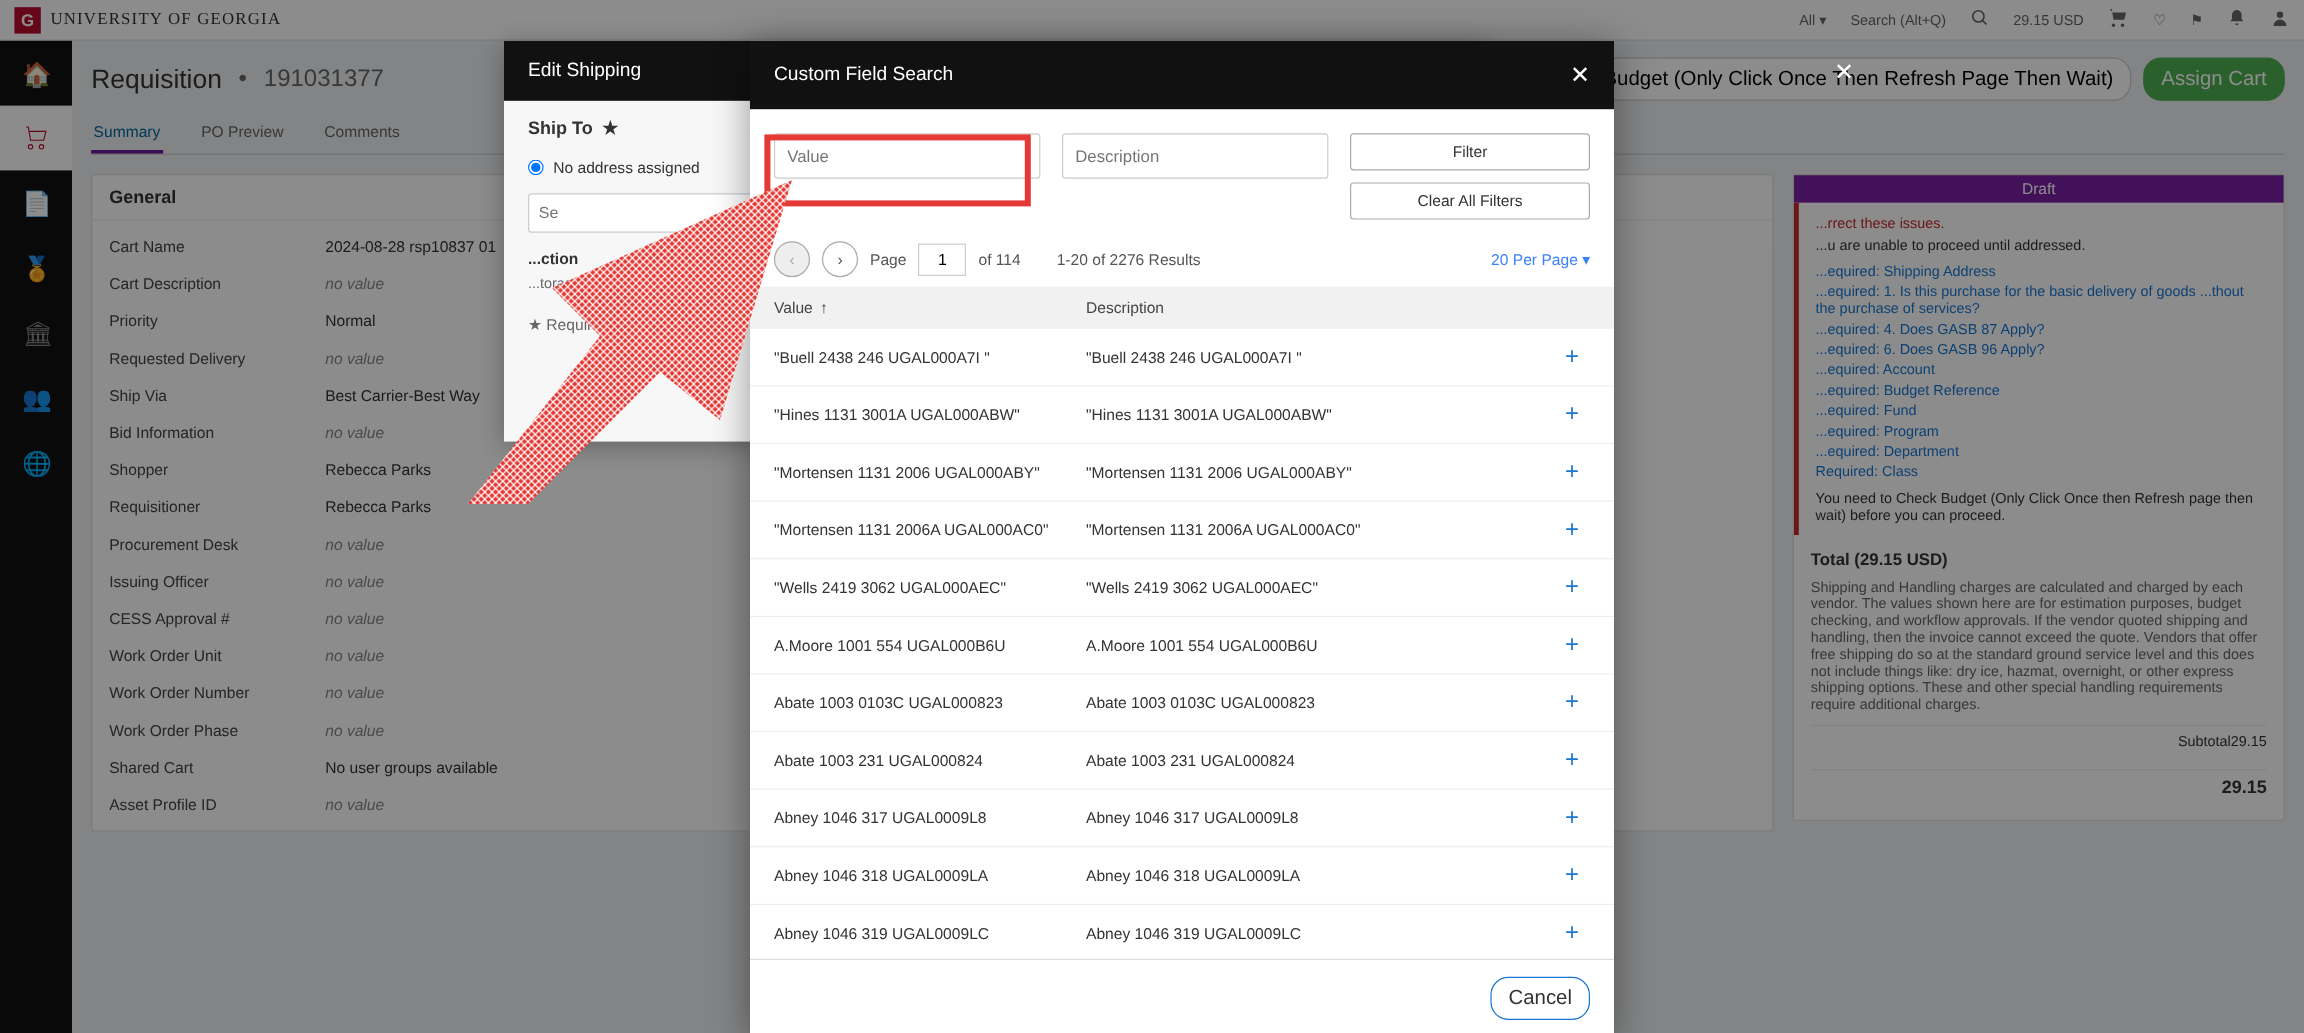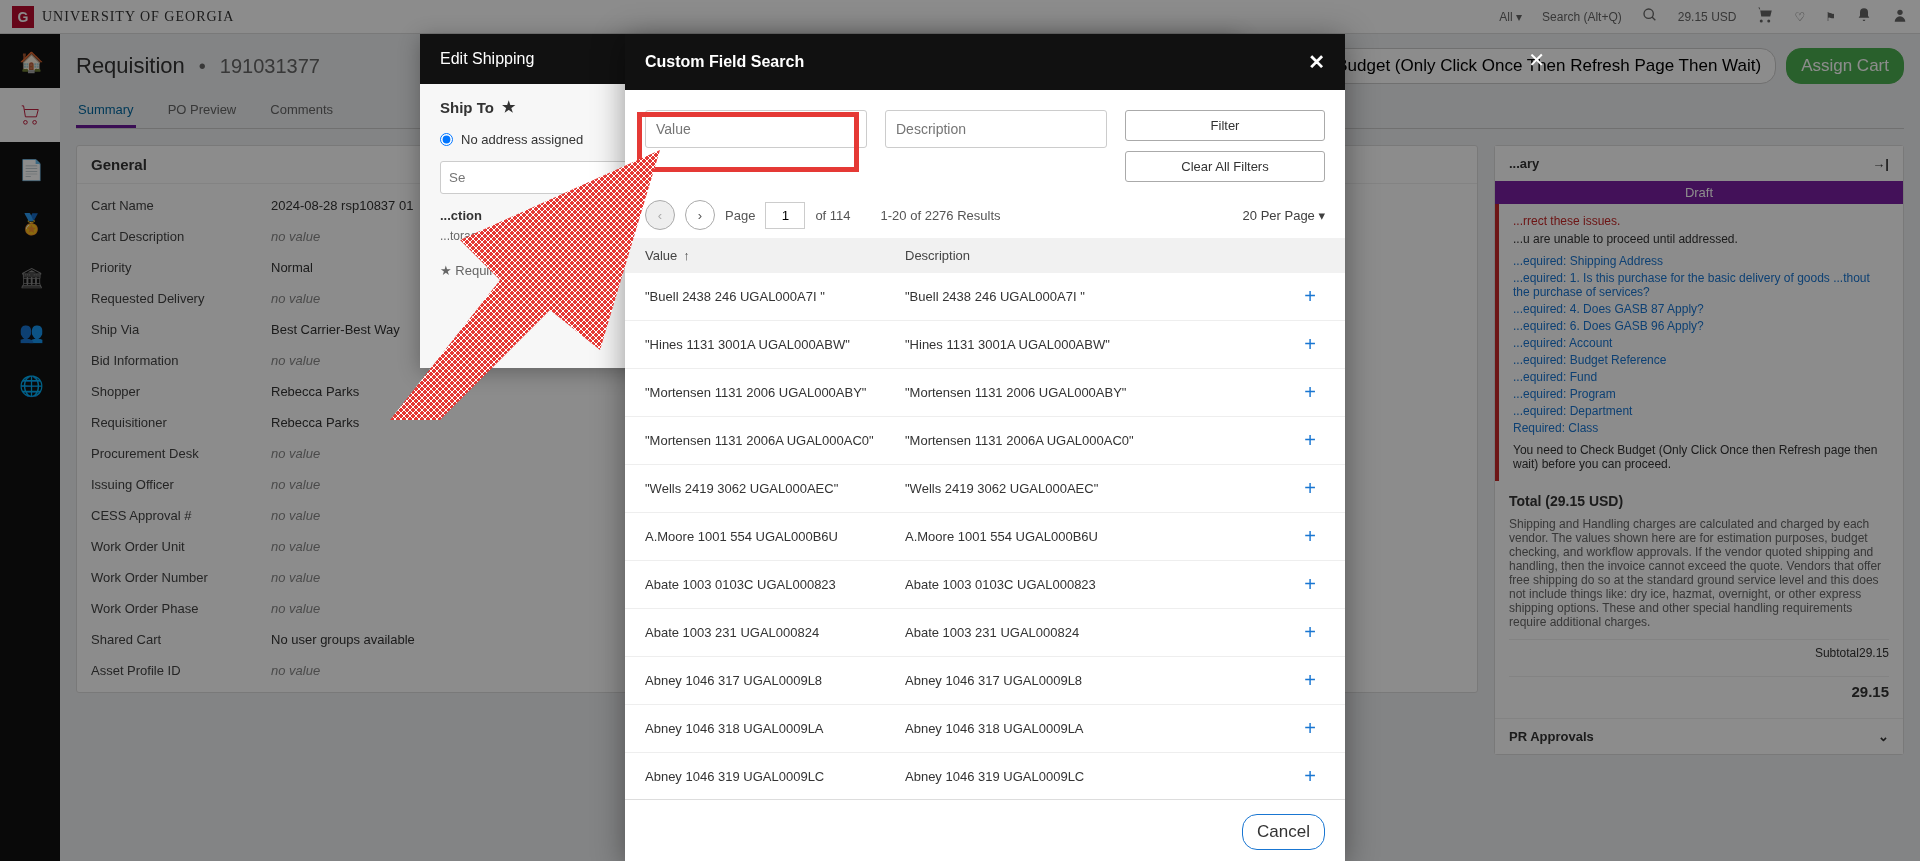--- a/index.html
+++ b/index.html
@@ -67,34 +67,34 @@
 .ship-to-title { font-size: 15px; font-weight: bold; margin-bottom: 10px; display: flex; align-items: center; gap: 8px; }
 .radio-row { display: flex; align-items: center; gap: 8px; padding: 6px 0; color: #333; }
 .input-field { width: 100%; padding: 8px; border: 1px solid #ccc; border-radius: 3px; margin-top: 8px; background: #fff; }
 .section-label { font-weight: bold; margin: 14px 0 6px; }
 .hint { font-size: 12px; color: #666; }
 .required-note { margin-top: 20px; color: #666; }
 .panel-footer { display: flex; justify-content: flex-end; gap: 10px; padding: 10px 20px; }
 
 
 .cfs-modal { position: absolute; left: 625px; top: 34px; width: 720px; height: 830px; background: #fff; z-index: 60; box-shadow: 0 4px 30px rgba(0,0,0,0.4); display: flex; flex-direction: column; }
-.cfs-header { background: #111; color: #fff; padding: 16px 20px; font-size: 16px; display: flex; align-items: center; font-weight: bold; }
+.cfs-header { background: #111; color: #fff; padding: 16px 20px; font-size: 16px; display: flex; align-items: center; }
 .cfs-close { margin-left: auto; cursor: pointer; font-size: 20px; }
 .cfs-filters { padding: 20px 20px 10px; display: flex; gap: 18px; align-items: flex-start; }
 .cfs-input { flex: 1; padding: 10px; border: 1px solid #ccc; border-radius: 3px; font-size: 14px; }
 .cfs-btn-col { display: flex; flex-direction: column; gap: 10px; width: 200px; }
 .cfs-btn { padding: 7px; border: 1px solid #aaa; background: #fff; border-radius: 3px; font-size: 13px; cursor: pointer; text-align: center; }
 
 .red-highlight { position: absolute; border: 5px solid #e53935; pointer-events: none; }
 
 .cfs-paging { padding: 8px 20px; display: flex; align-items: center; gap: 10px; font-size: 13px; color: #555; }
 .page-btn { width: 30px; height: 30px; border: 1px solid #aaa; border-radius: 50%; background: #fff; display: flex; align-items: center; justify-content: center; cursor: pointer; }
 .page-btn.disabled { background: #eee; color: #aaa; }
 .page-input { width: 40px; padding: 5px; border: 1px solid #ccc; text-align: center; }
-.perpage { margin-left: auto; color: #404040; cursor: pointer; text-align: right; }
+.perpage { margin-left: auto; color: #3b82f6; cursor: pointer; text-align: right; }
 
 .cfs-table-head { display: flex; padding: 10px 20px; background: #f1f1f1; font-size: 13px; color: #444; }
 .cfs-th-value { width: 260px; display: flex; align-items: center; gap: 6px; }
 .cfs-th-desc { flex: 1; }
 
 .cfs-rows { flex: 1; overflow-y: auto; }
 .cfs-row { display: flex; padding: 12px 20px; border-bottom: 1px solid #eee; font-size: 13px; align-items: center; }
 .cfs-row .val { width: 260px; }
 .cfs-row .desc { flex: 1; }
 .cfs-row .add { width: 30px; color: #1976d2; font-size: 20px; cursor: pointer; text-align: center; }
@@ -256,24 +256,20 @@
             <div class="field-row">
               <div class="field-label">Asset Profile ID</div>
               <div class="field-value italic">no value</div>
             </div>
           </div>
       </div>
     </div>
 
     <div class="right-col">
       <div class="panel">
-        <div class="summary-header">
-          <span>...ary</span>
-          <span style="margin-left:auto">→|</span>
-        </div>
         <div class="status-bar">Draft</div>
         <div class="error-box">
           <div class="error-title">...rrect these issues.</div>
           <div style="margin-bottom:8px">...u are unable to proceed until addressed.</div>
           <div id="error-list">
               <a class="error-link">...equired: Shipping Address</a>
               <a class="error-link">...equired: 1. Is this purchase for the basic delivery of goods ...thout the purchase of services?</a>
               <a class="error-link">...equired: 4. Does GASB 87 Apply?</a>
               <a class="error-link">...equired: 6. Does GASB 96 Apply?</a>
               <a class="error-link">...equired: Account</a>
@@ -290,24 +286,20 @@
           <div>Shipping and Handling charges are calculated and charged by each vendor. The values shown here are for estimation purposes, budget checking, and workflow approvals. If the vendor quoted shipping and handling, then the invoice cannot exceed the quote. Vendors that offer free shipping do so at the standard ground service level and this does not include things like: dry ice, hazmat, overnight, or other express shipping options. These and other special handling requirements require additional charges.</div>
           <div class="total-row">
             <span>Subtotal</span>
             <span>29.15</span>
           </div>
           <div class="total-row bold">
             <span></span>
             <span>29.15</span>
           </div>
         </div>
-        <div class="summary-header" style="border-top:1px solid #eee">
-          <span>PR Approvals</span>
-          <span style="margin-left:auto">⌄</span>
-        </div>
       </div>
     </div>
   </div>
 </div>
 
 <div class="backdrop"></div>
 
 <div class="edit-shipping">
   <div class="edit-shipping-header">
     <span>Edit Shipping</span>

